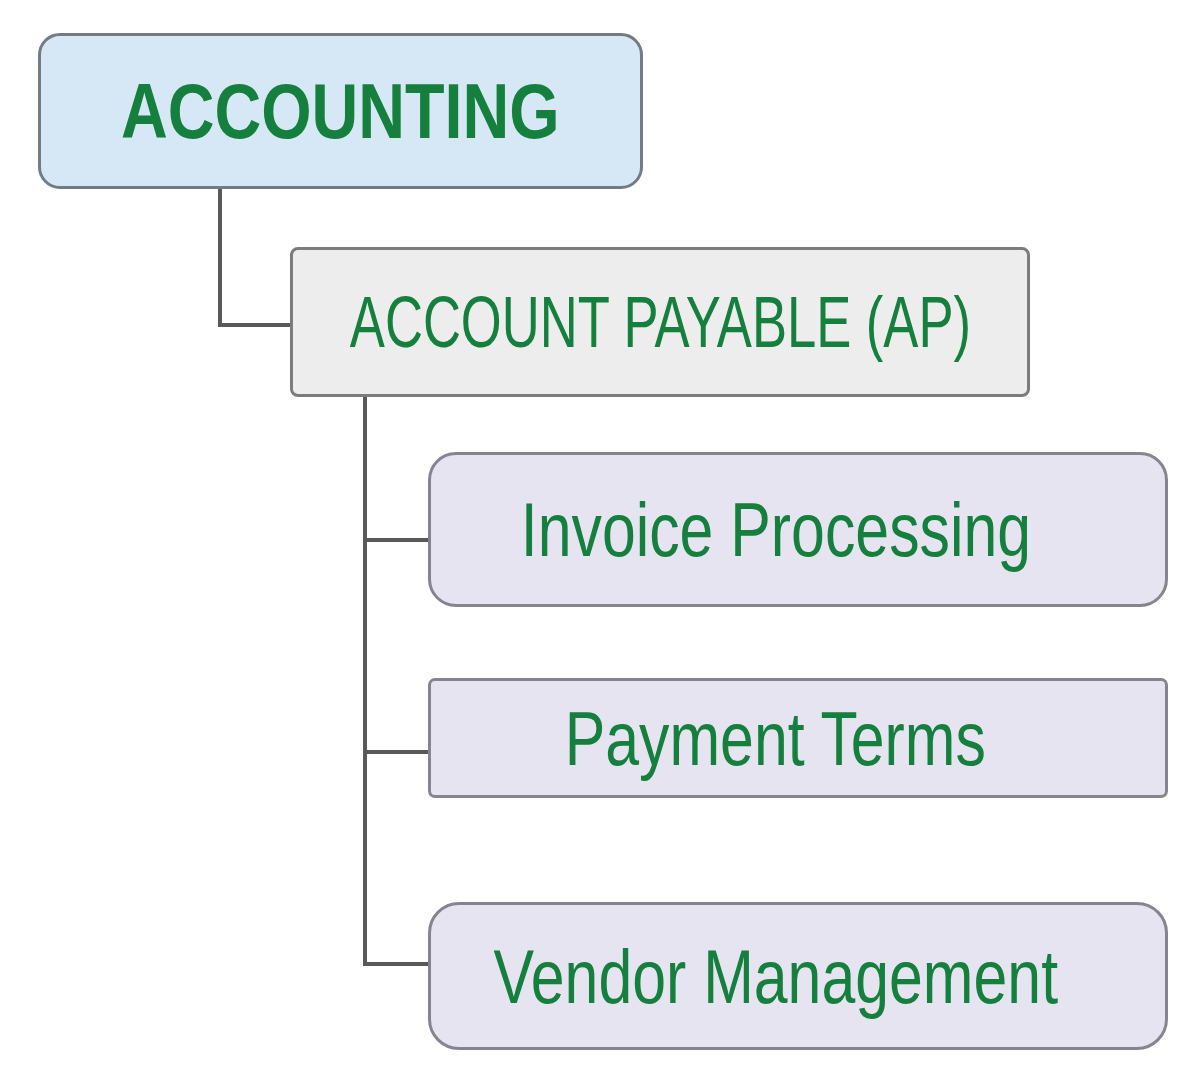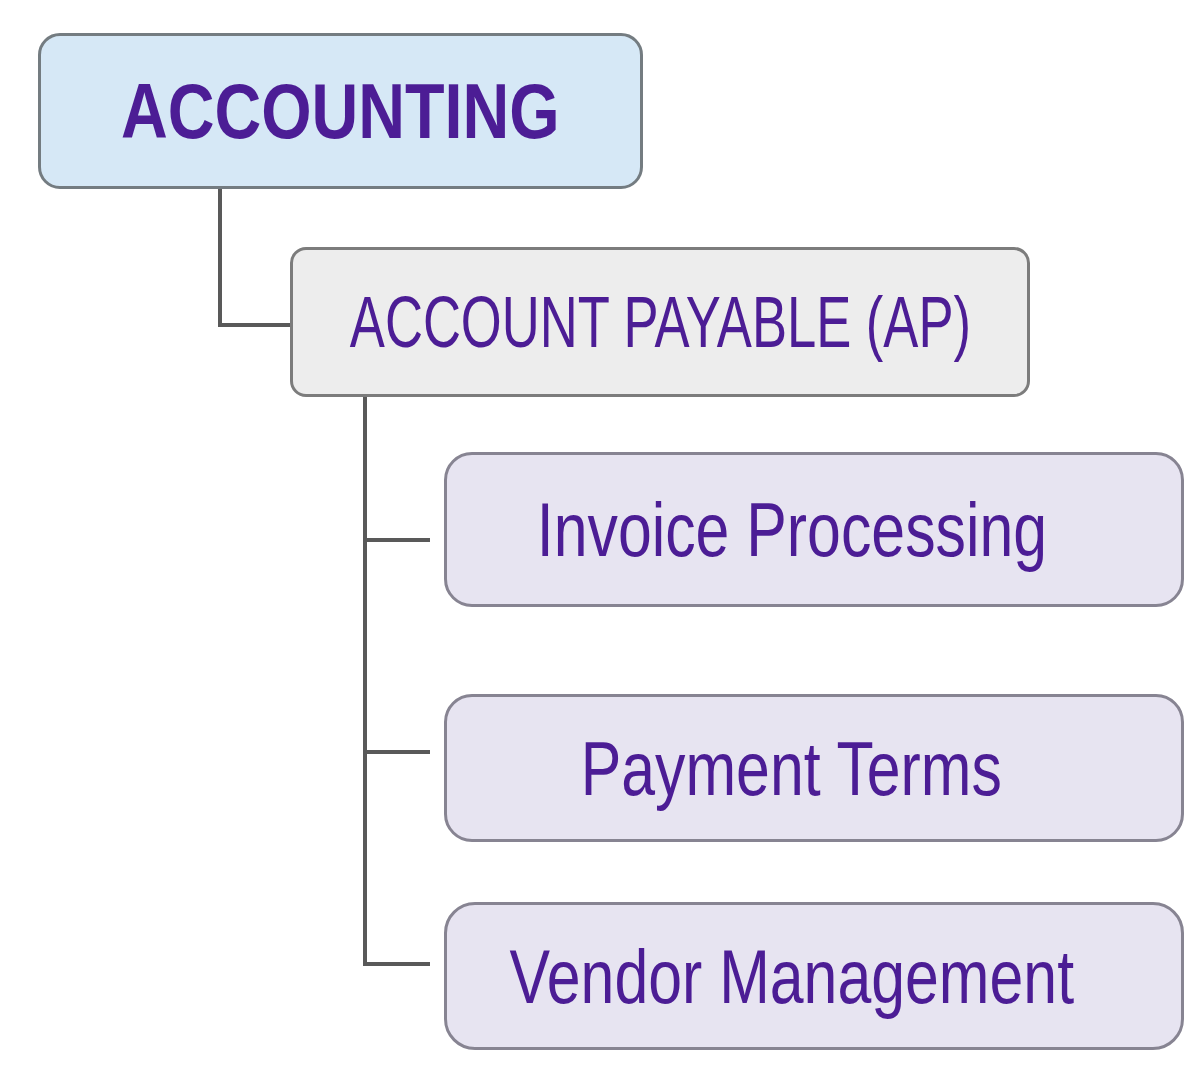--- a/index.html
+++ b/index.html
@@ -14,64 +14,63 @@
     height: 1080px;
     background: #ffffff;
     overflow: hidden;
   }
   .node {
     position: absolute;
     display: flex;
     align-items: center;
     justify-content: center;
     box-sizing: border-box;
-    color: #4c1d95;
+    color: #15803d;
     white-space: nowrap;
   }
   .node-root {
     left: 38px; top: 33px;
     width: 605px; height: 156px;
     background: #d6e8f6;
     border: 3px solid #747c81;
     border-radius: 22px;
   }
   .node-root .label {
     font-size: 78px;
     font-weight: 700;
     transform: scaleX(0.83);
   }
   .node-ap {
     left: 290px; top: 247px;
     width: 740px; height: 150px;
     background: #ededed;
     border: 3px solid #7c7c7c;
-    border-radius: 16px;
+    border-radius: 8px;
     text-align: right;
   }
   .node-ap .label {
     font-size: 72px;
     font-weight: 400;
     transform: scaleX(0.73);
   }
   .node-leaf {
     left: 428px;
     width: 740px; height: 150px;
     background: #e7e4f1;
     border: 3px solid #878492;
     border-radius: 28px;
     padding-right: 45px;
-    margin-left: 16px;
   }
   .node-leaf .label {
     font-size: 76px;
     font-weight: 400;
     transform: scaleX(0.80);
   }
   .leaf-1 { top: 452px; height: 155px; }
-  .leaf-2 { top: 694px; height: 148px; }
+  .leaf-2 { top: 678px; height: 120px; border-radius: 7px; }
   .leaf-3 { top: 902px; height: 148px; border-radius: 31px; }
   .connector {
     position: absolute;
     background: #595959;
   }
   .c1v { left: 218px; top: 189px; width: 4px;  height: 138px; }
   .c1h { left: 218px; top: 323px; width: 74px; height: 4px;  }
   .c2v { left: 363px; top: 397px; width: 4px;  height: 569px; }
   .c2h1 { left: 363px; top: 538px; width: 67px; height: 4px; }
   .c2h2 { left: 363px; top: 750px; width: 67px; height: 4px; }

